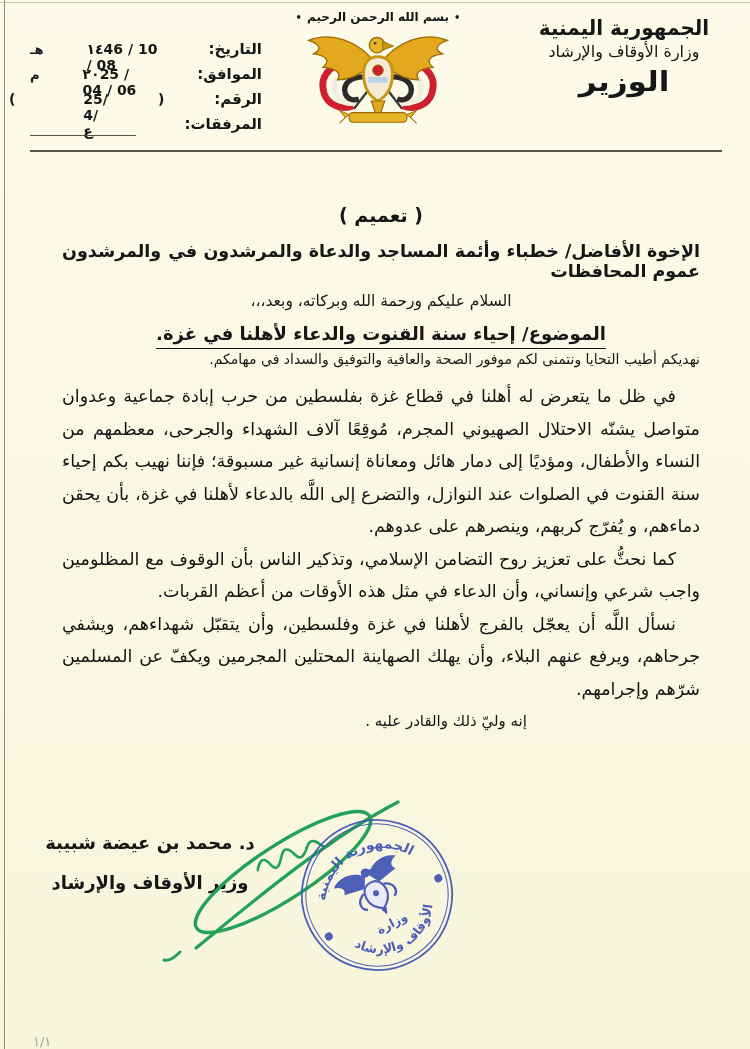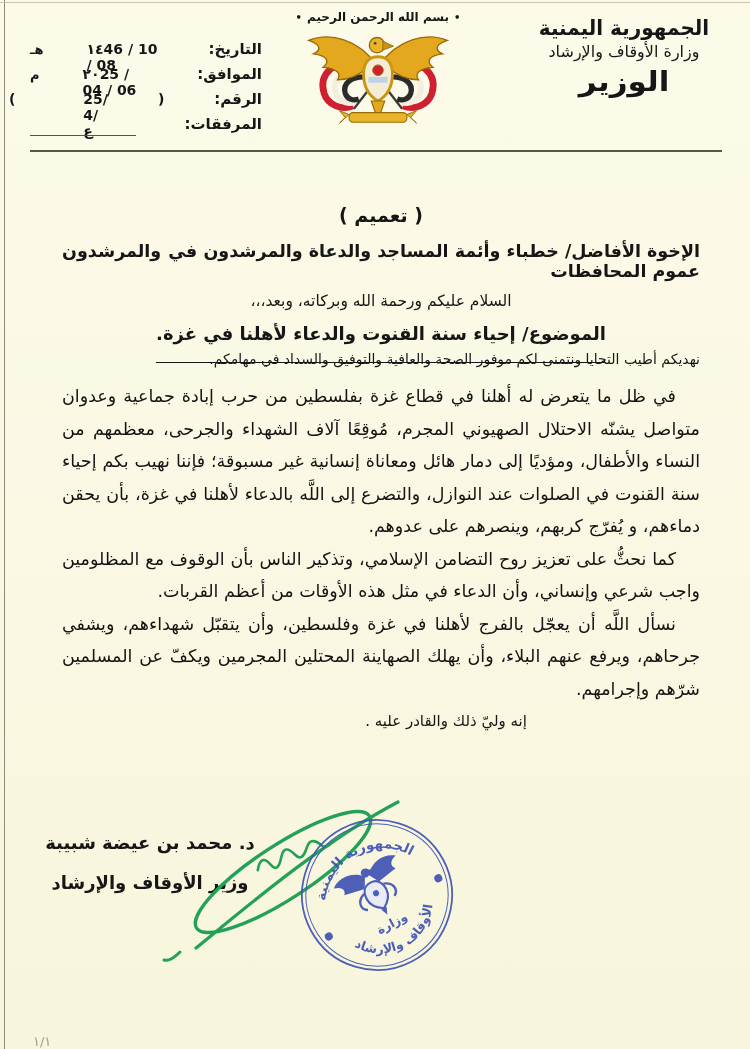--- a/index.html
+++ b/index.html
@@ -32,21 +32,21 @@
   .attach-line{width:148px;border-bottom:1.4px solid #55534a;align-self:flex-end;margin-bottom:4px;margin-right:4px;}
 
   .header-rule{position:absolute;left:30px;right:28px;top:150px;height:2px;background:#57554a;}
 
   
   .doc-body{position:absolute;top:204px;right:50px;left:46px;direction:rtl;margin-left:16px;}
   .t-circular{text-align:center;font-size:19px;font-weight:bold;margin:0 0 15px 0;}
   .t-recipients{display:flex;justify-content:space-between;align-items:baseline;font-size:17.5px;font-weight:bold;margin-bottom:11px;}
   .t-salam{text-align:center;font-size:15.5px;margin-bottom:13px;}
   .t-subject{text-align:center;font-size:18px;font-weight:bold;margin-bottom:7px;}
-  .t-subject span{border-bottom:1.8px solid #161616;padding-bottom:18px;}
+  .t-subject span{border-bottom:1.8px solid #161616;padding-bottom:4px;}
   .t-courtesy{font-size:14px;margin-bottom:13px;}
   .body-par{font-size:17.5px;font-weight:normal;line-height:32.5px;text-align:justify;margin:0;text-indent:24px;color:#141414;}
   .t-closing{font-size:15px;margin-top:7px;text-align:center;transform:translateX(65px);}
 
   
   .sig-block{position:absolute;top:832px;left:36px;width:228px;text-align:center;font-weight:bold;}
   .sig-name{font-size:18px;}
   .sig-title{font-size:18px;margin-top:19px;}
 
   .overlay{position:absolute;pointer-events:none;}

